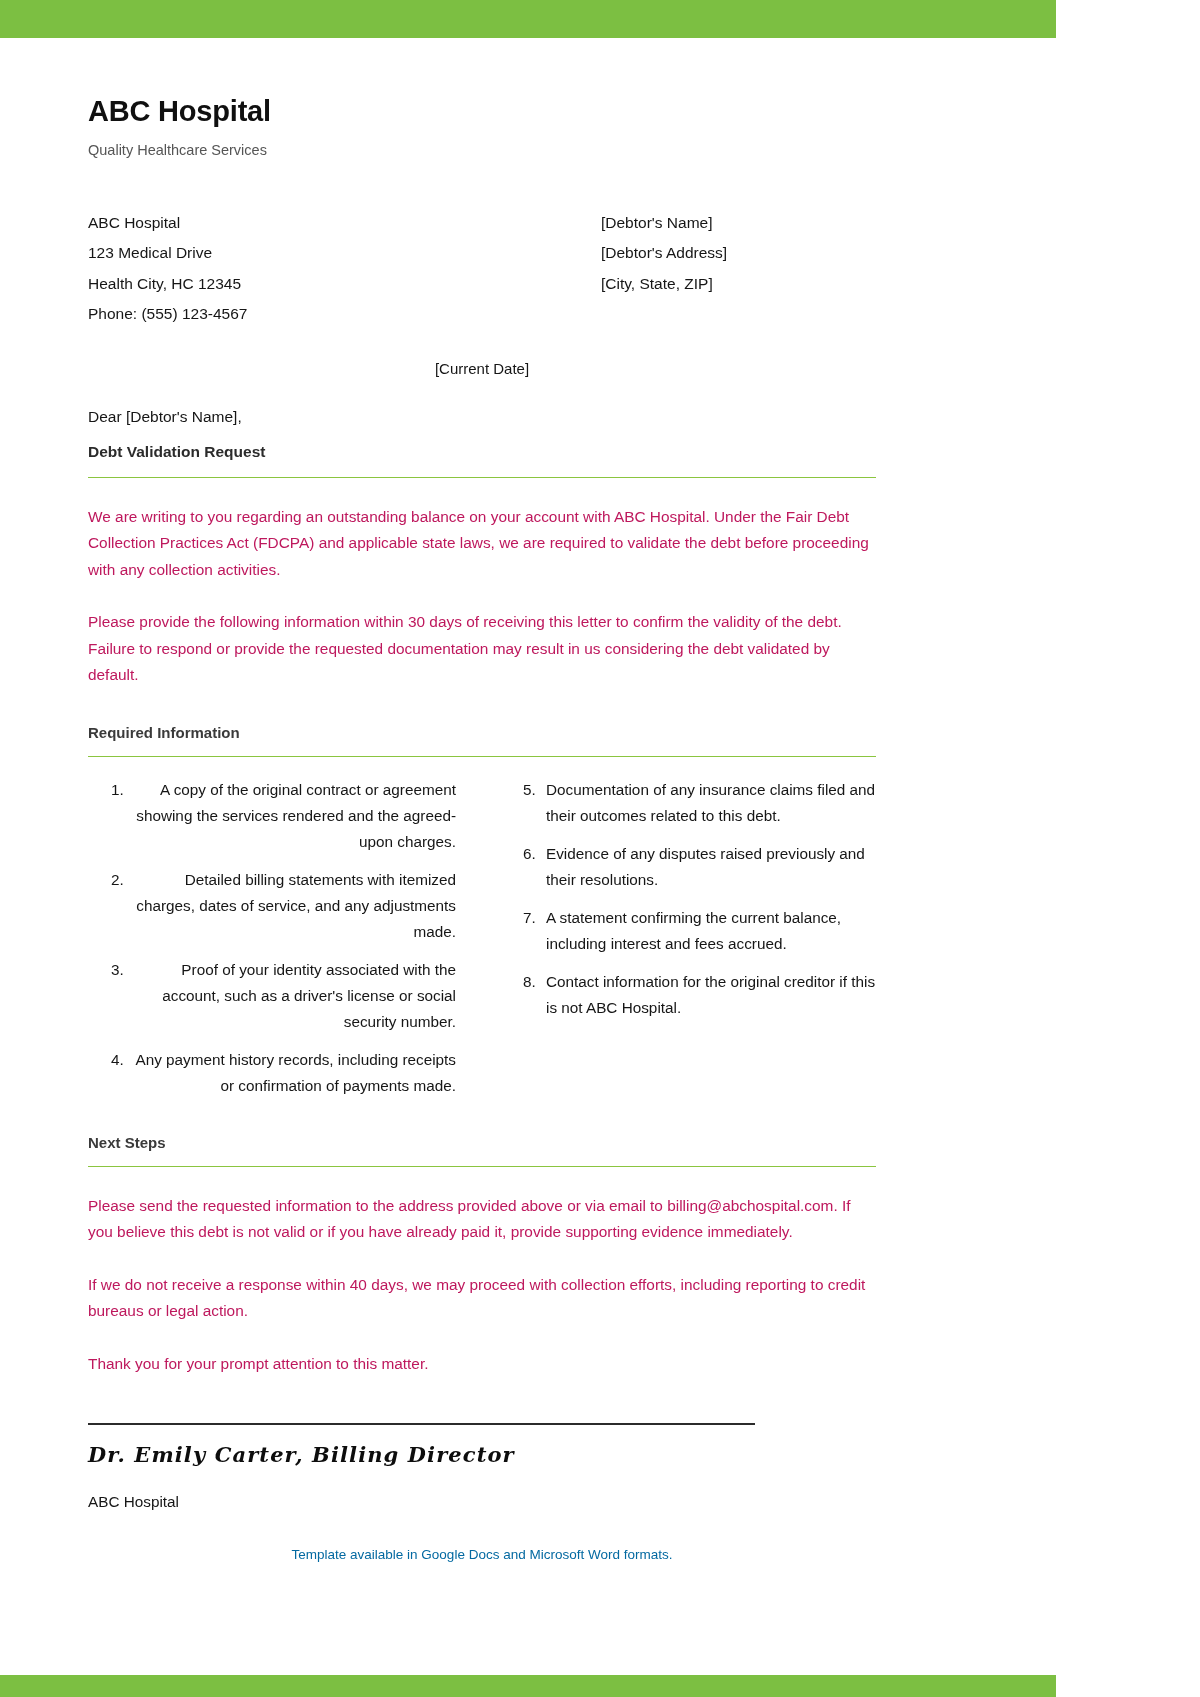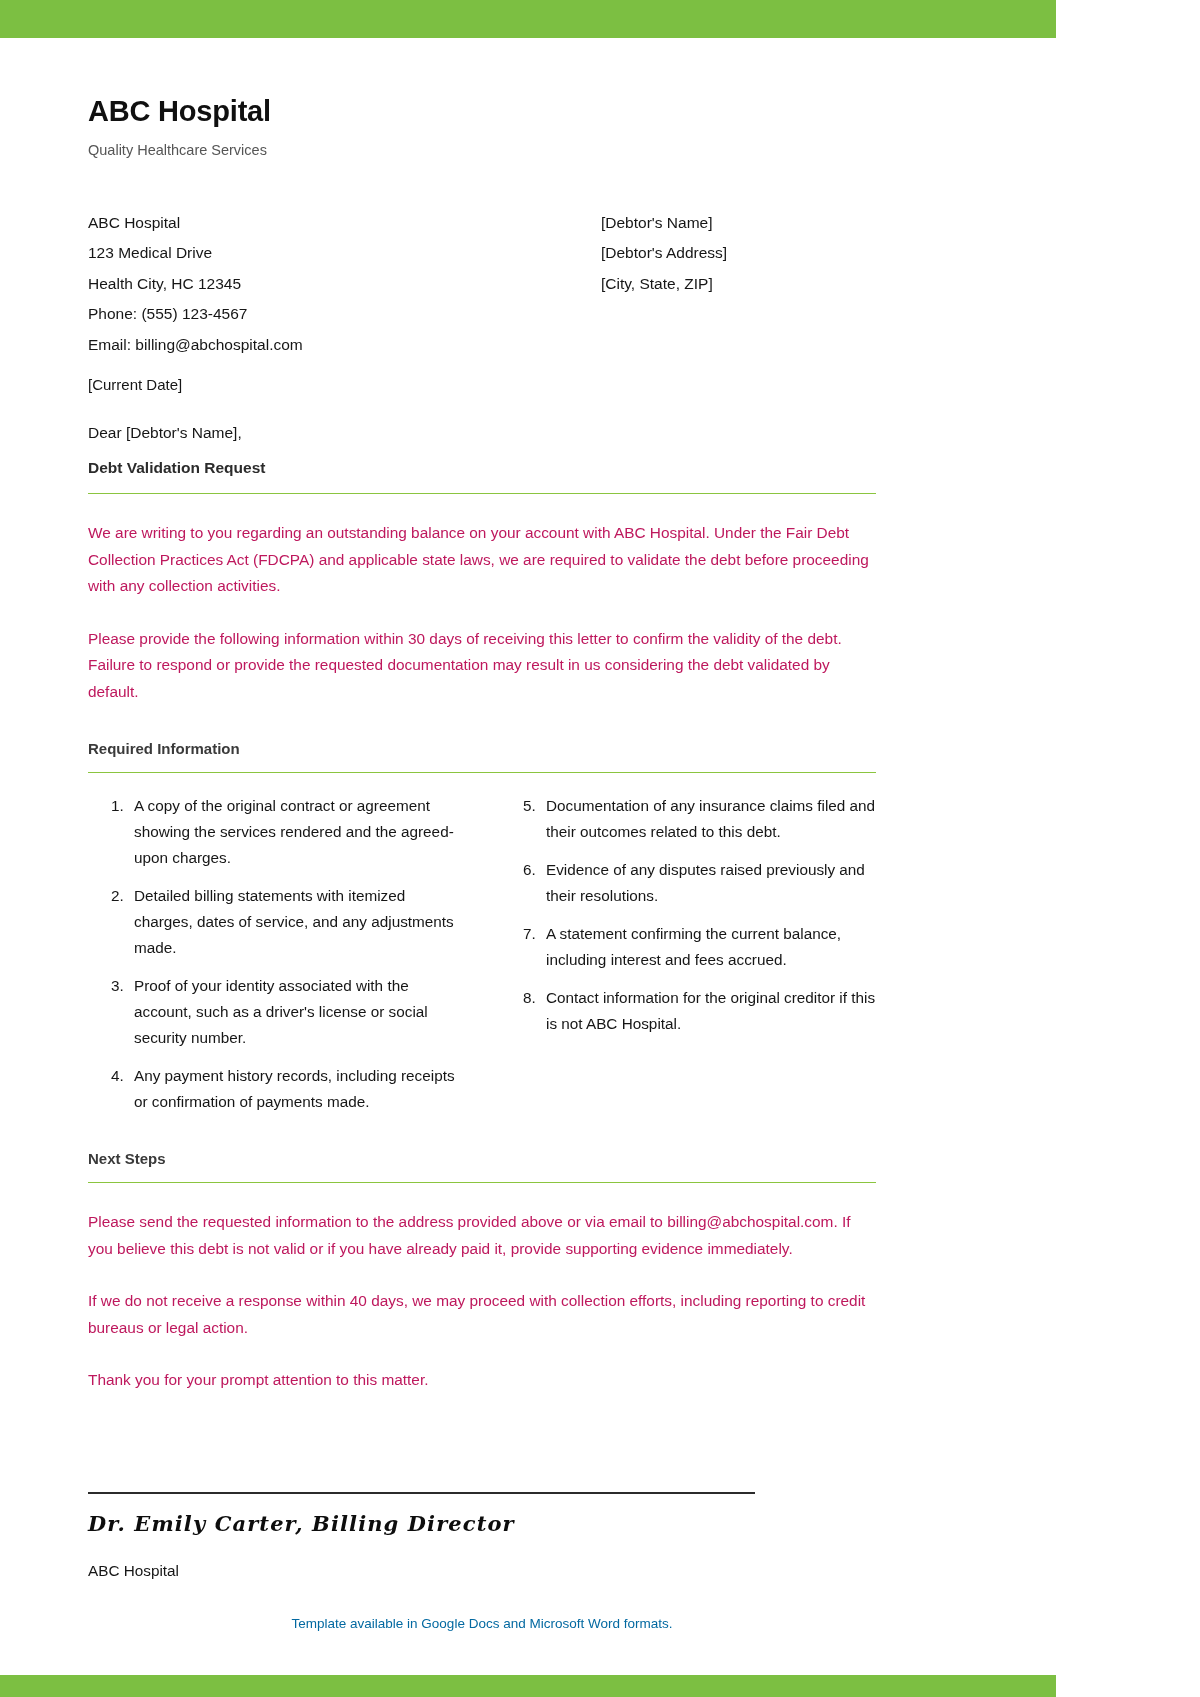--- a/index.html
+++ b/index.html
@@ -73,22 +73,22 @@
   .addr-col.right {
     width: auto;
   }
   .addr-line {
     font-size: 15.5px;
     line-height: 30.5px;
     color: #161616;
     white-space: nowrap;
   }
   .date-line {
-    margin-top: 16px;
-    text-align: left;
+    margin-top: 30px;
+    text-align: center;
     font-size: 15px;
     color: #161616;
     padding-right: 0;
   }
 
   
   .salutation-block {
     margin-top: 27px;
   }
   .salutation {
@@ -130,39 +130,39 @@
   
   .list-columns {
     display: flex;
     margin-top: 20px;
     gap: 0;
   }
   .list-col {
     width: 50%;
     box-sizing: border-box;
   }
-  .list-col.left { padding-right: 26px; }
+  .list-col.left { padding-right: 26px; text-align: right; }
   .list-col.right { padding-left: 18px; }
   ol.req-list {
     margin: 0;
     padding-left: 40px;
     list-style-position: outside;
   }
   ol.req-list li {
     font-size: 15.3px;
     line-height: 26px;
     color: #161616;
     margin-bottom: 12px;
     padding-left: 6px;
   }
   ol.req-list li:last-child { margin-bottom: 0; }
 
   
   .sig-area {
-    margin-top: 98px;
+    margin-top: 46px;
   }
   .sig-line {
     border: 0;
     border-top: 2px solid #2b2b2b;
     width: 667px;
     margin: 0;
   }
   .sig-name {
     font-family: "DejaVu Serif", serif;
     font-style: italic;
@@ -203,21 +203,20 @@
       <h1 class="org-name">ABC Hospital</h1>
       <div class="org-tagline">Quality Healthcare Services</div>
     </div>
 
     <div class="address-block">
       <div class="addr-col left">
         <div class="addr-line">ABC Hospital</div>
         <div class="addr-line">123 Medical Drive</div>
         <div class="addr-line">Health City, HC 12345</div>
         <div class="addr-line">Phone: (555) 123-4567</div>
-        <div class="addr-line">Email: billing@abchospital.com</div>
       </div>
       <div class="addr-col right">
         <div class="addr-line">[Debtor's Name]</div>
         <div class="addr-line">[Debtor's Address]</div>
         <div class="addr-line">[City, State, ZIP]</div>
       </div>
     </div>
 
     <div class="date-line">[Current Date]</div>
 

